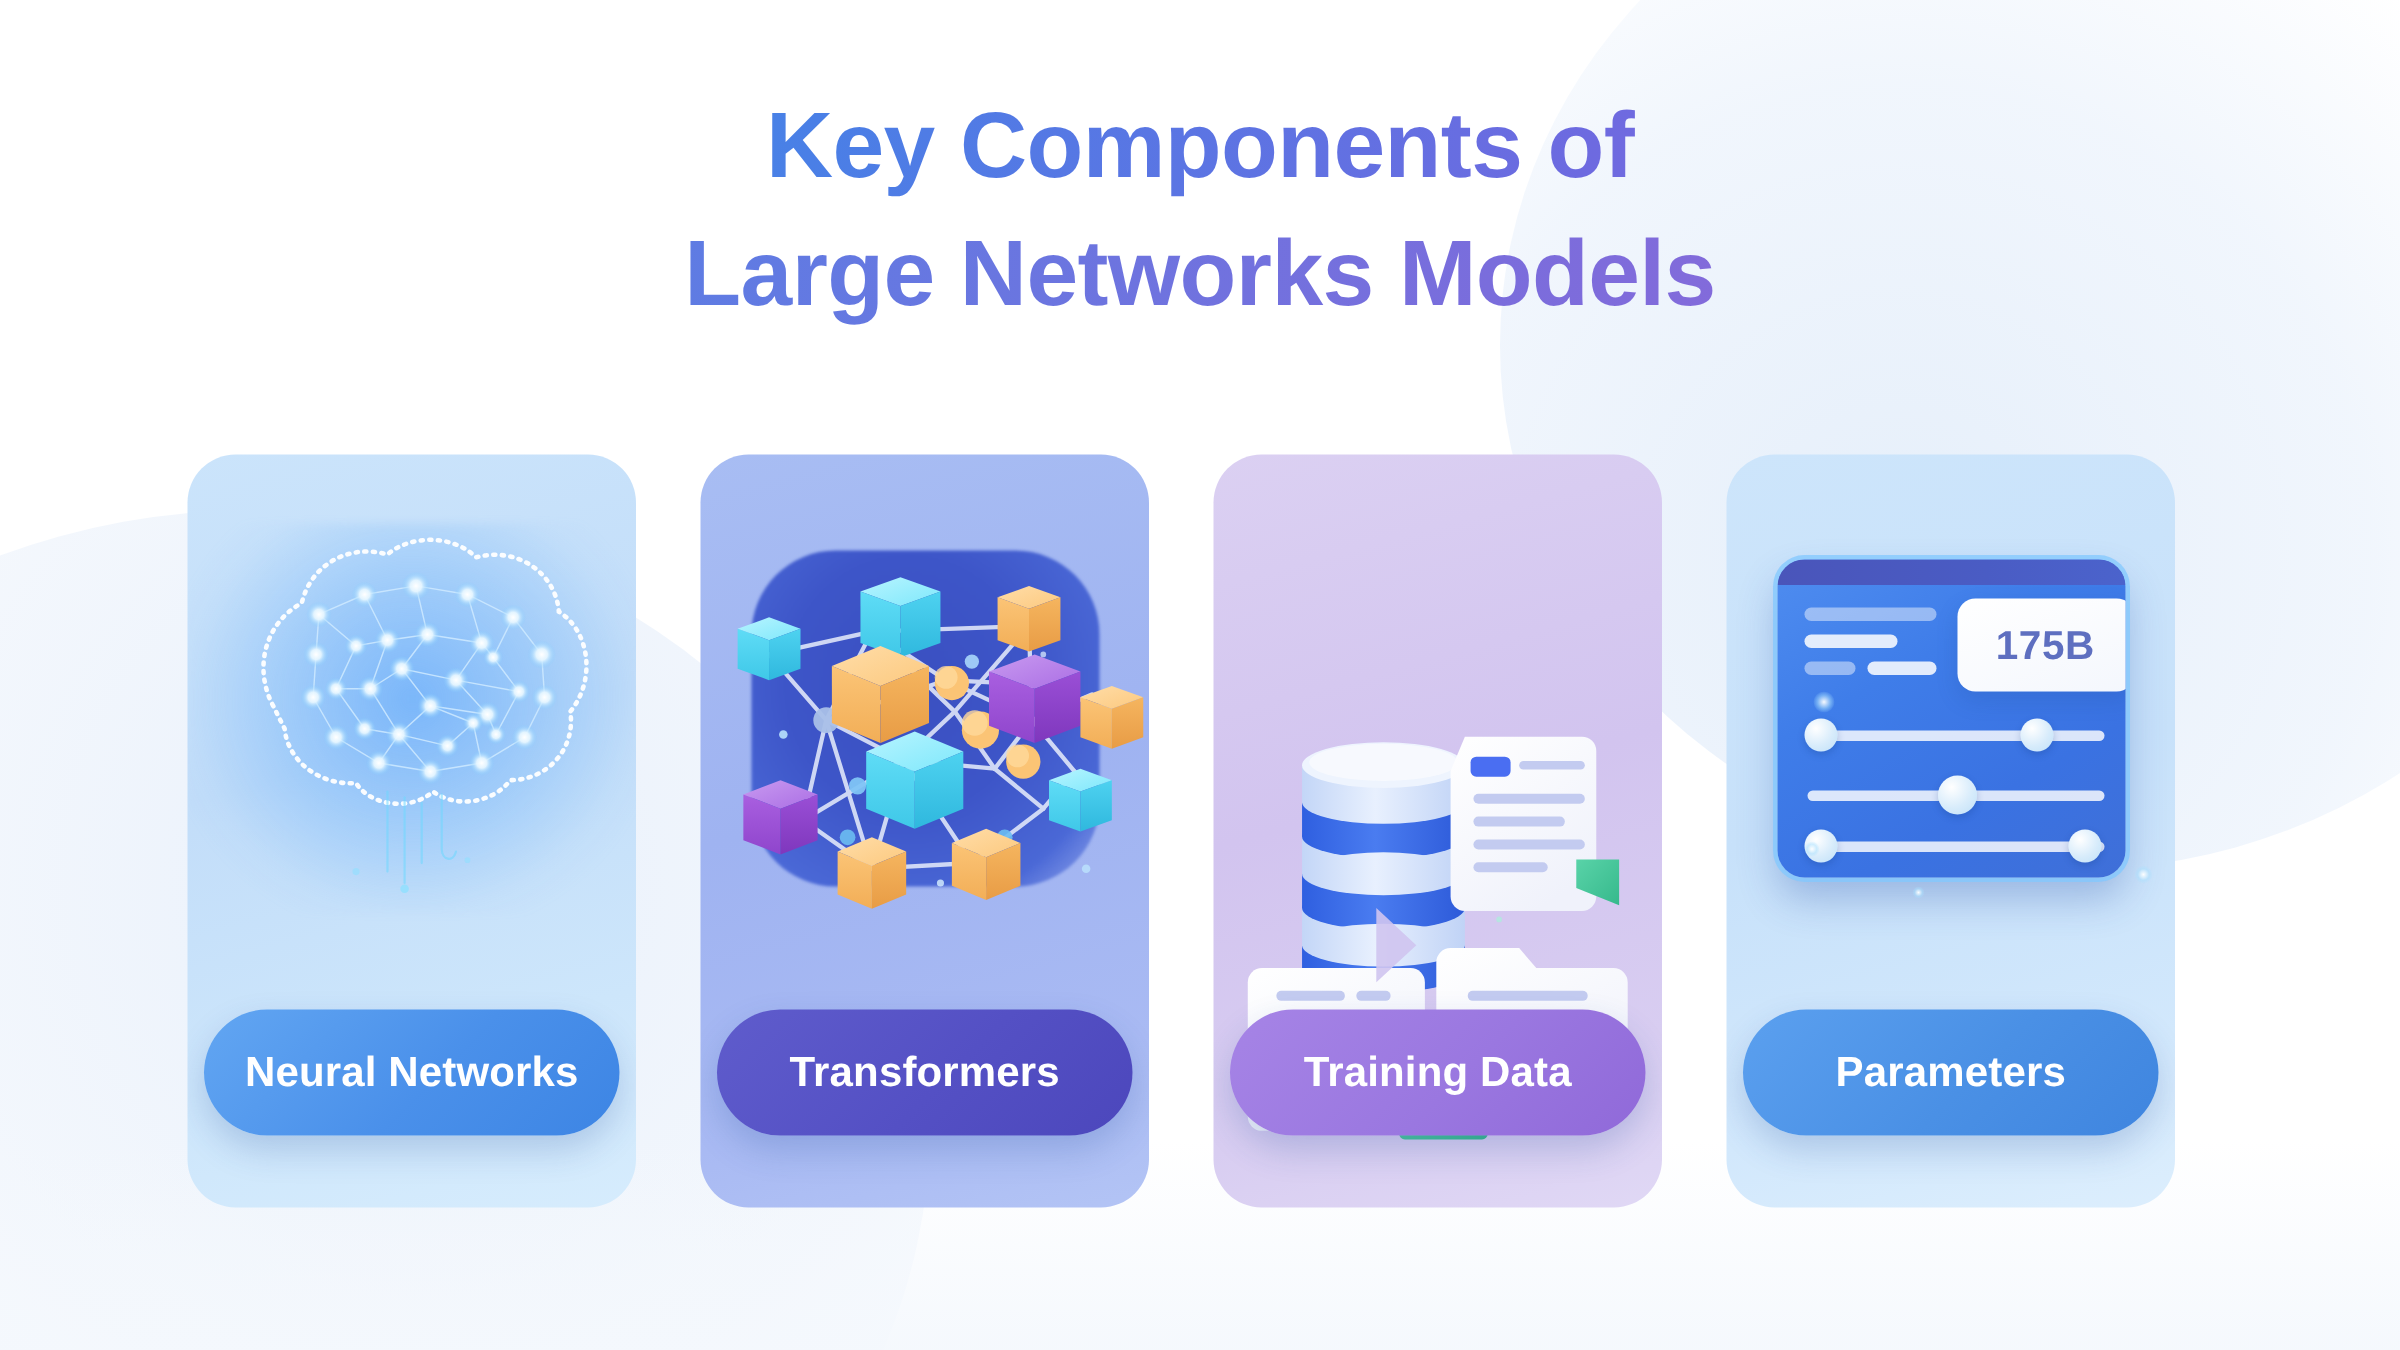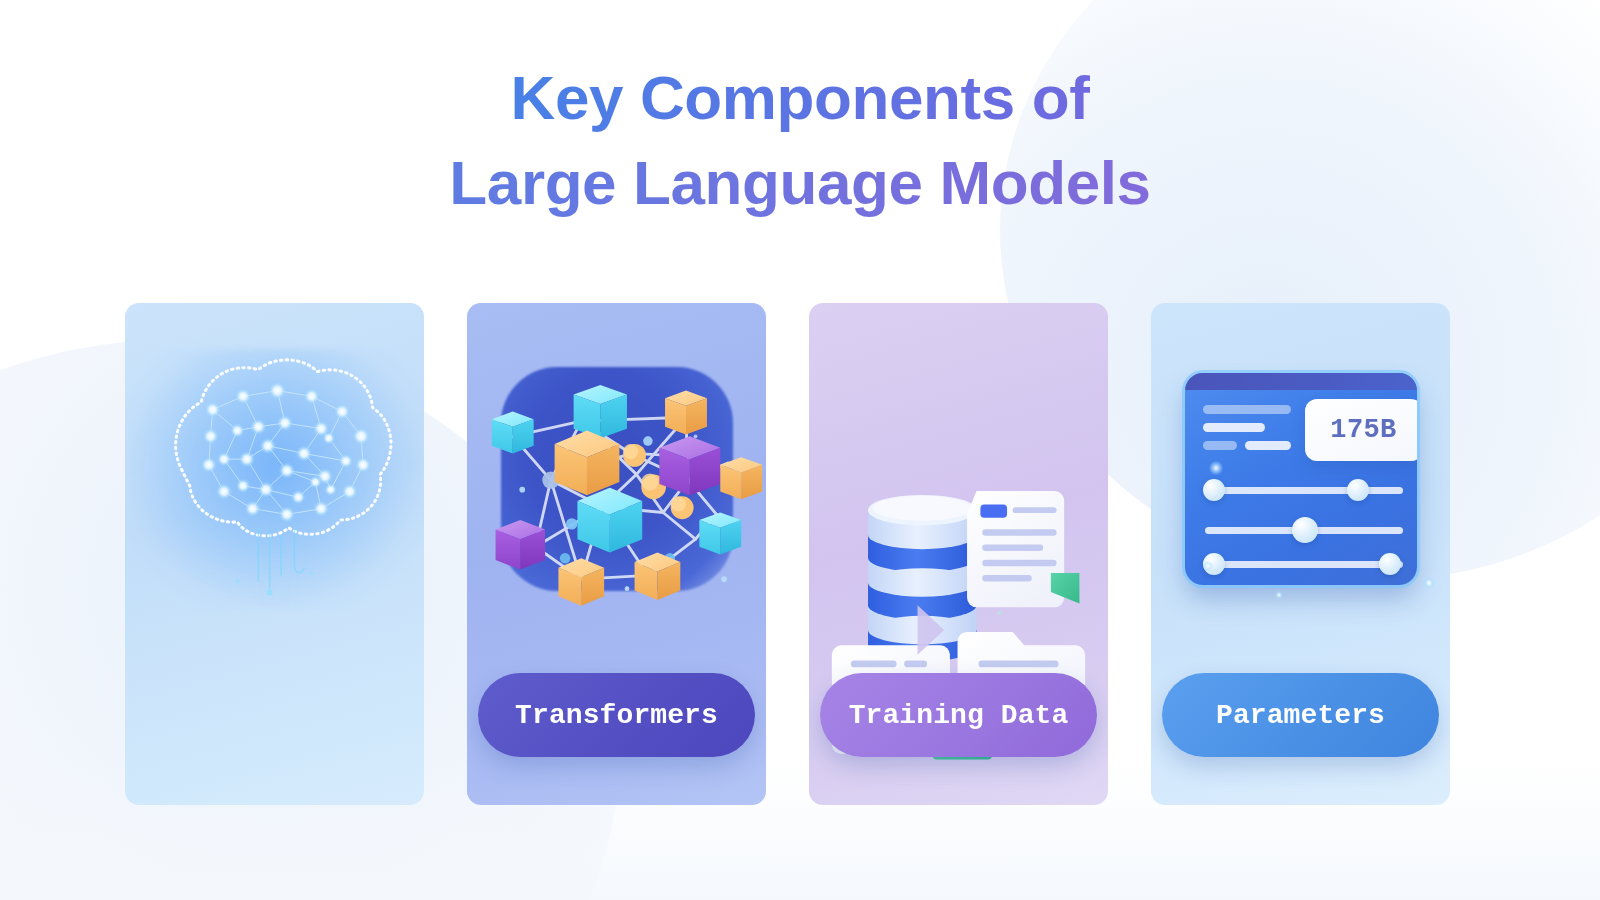--- a/index.html
+++ b/index.html
@@ -84,26 +84,25 @@
     width: 1325px;
     height: 502px;
     display: flex;
     justify-content: space-between;
     z-index: 3;
   }
   .card {
     position: relative;
     width: 299px;
     height: 502px;
-    border-radius: 14px;
+    border-radius: 32px;
     overflow: hidden;
     display: flex;
     flex-direction: column;
     align-items: center;
-    font-family: Liberation Mono, monospace;
   }
   .card-1 { background: linear-gradient(165deg, #cbe4fb 0%, #c2ddf9 40%, #cde6fb 75%, #d6ecfd 100%); }
   .card-2 { background: linear-gradient(165deg, #a8bdf3 0%, #9fb3f1 45%, #a9baf3 80%, #b3c4f5 100%); }
   .card-3 { background: linear-gradient(165deg, #dbd0f2 0%, #d2c4ef 45%, #d8cdf1 80%, #e0d8f5 100%); justify-content: flex-end; }
   .card-4 { background: linear-gradient(165deg, #cde5fb 0%, #c7e1fa 45%, #d2e8fc 80%, #dceefd 100%); }
 
   .art {
     position: relative;
     width: 100%;
     height: 352px;
@@ -235,21 +234,21 @@
 <body>
 
 <div id="stage">
 
   <div class="bg-blob bg-blob-tr"></div>
   <div class="bg-blob bg-blob-bl"></div>
   <div class="bg-blob bg-blob-bottom"></div>
 
   <div id="title-block">
     <div class="title-line title-line-1">Key Components of</div>
-    <div class="title-line title-line-2">Large Language Models</div>
+    <div class="title-line title-line-2">Large Networks Models</div>
   </div>
 
   <div id="cards-row">
 
     <div class="card card-1">
       <div class="art">
         <div class="brain-glow"></div>
         <svg class="brain-svg" viewBox="0 0 314 352">
           <defs>
             <radialGradient id="nodeG" cx="50%" cy="50%" r="50%">
@@ -319,20 +318,21 @@
             <path d="M140 236 L140 292"></path>
             <path d="M152 240 L152 300"></path>
             <path d="M164 244 L164 286"></path>
             <path d="M178 238 L178 276 C178 284 186 286 188 278"></path>
           </g>
           <circle cx="152" cy="304" r="3" fill="#8fe0ff" opacity="0.8"></circle>
           <circle cx="118" cy="292" r="2.5" fill="#8fe0ff" opacity="0.6"></circle>
           <circle cx="196" cy="284" r="2" fill="#8fe0ff" opacity="0.6"></circle>
         </svg>
       </div>
+      <div class="pill pill-1">Neural Networks</div>
     </div>
 
     <div class="card card-2">
       <div class="art">
         <div class="net-panel"></div>
         <svg class="net-svg" viewBox="0 0 314 352">
           <defs>
             <linearGradient id="cyTop" x1="0" y1="0" x2="1" y2="1">
               <stop offset="0%" stop-color="#b8f4ff"></stop>
                 <stop offset="100%" stop-color="#7ee8fb"></stop>

